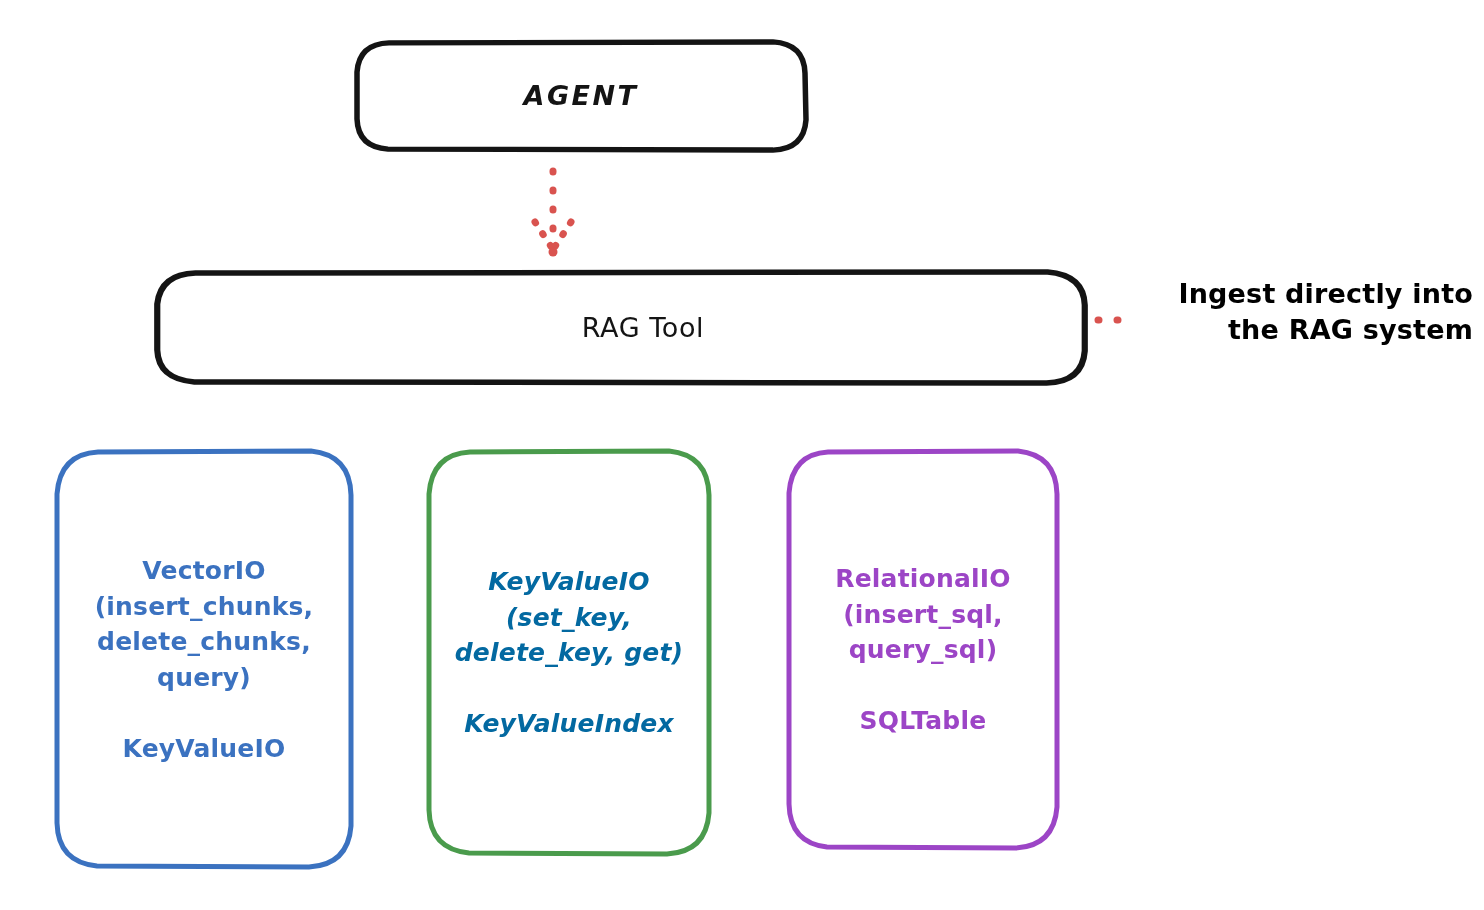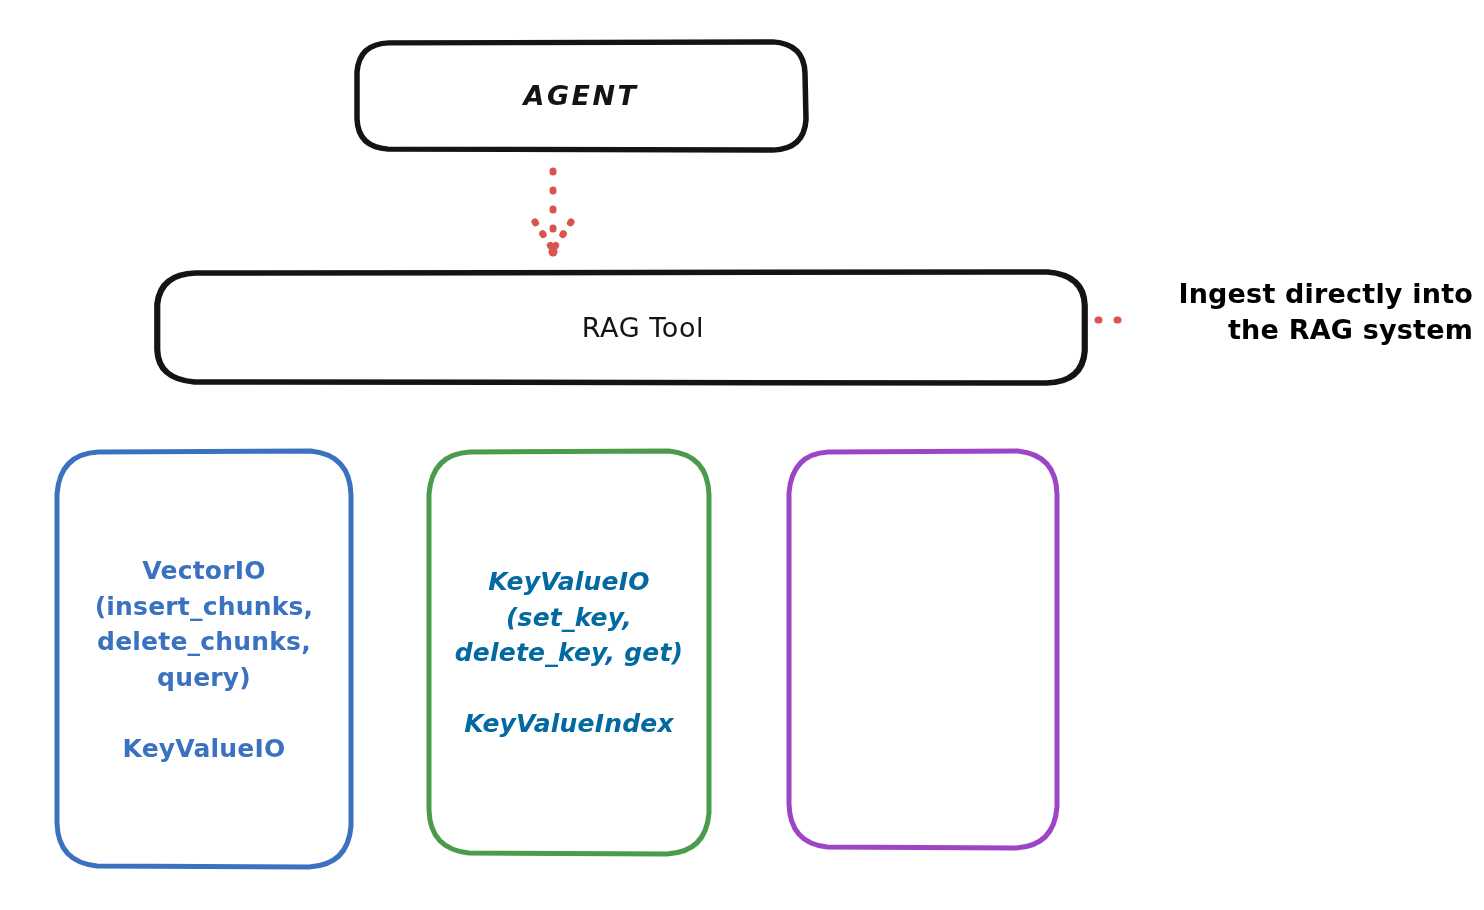--- a/index.html
+++ b/index.html
@@ -161,16 +161,19 @@
   </svg>
   <div class="label"><span>KeyValueIO
 (set_key,
 delete_key, get)</span><br><br><span>KeyValueIndex</span></div>
 </div>
 
 <div class="node provider" id="relationalio-node">
   <svg viewBox="0 0 274 402" preserveAspectRatio="none">
     <path d="M42,3 L232,2 Q270,6 271,45 L271,358 Q268,397 230,399 L41,398 Q4,394 3,355 L3,44 Q6,5 42,3 Z" fill="#ffffff" stroke="#9c45c6" stroke-width="5" stroke-linecap="round" stroke-linejoin="round"></path>
   </svg>
+  <div class="label"><span>RelationalIO
+(insert_sql,
+query_sql)</span><br><br><span>SQLTable</span></div>
 </div>
 
 <div id="ingest-annotation">Ingest directly into
 the RAG system</div>
 
 </body></html>

